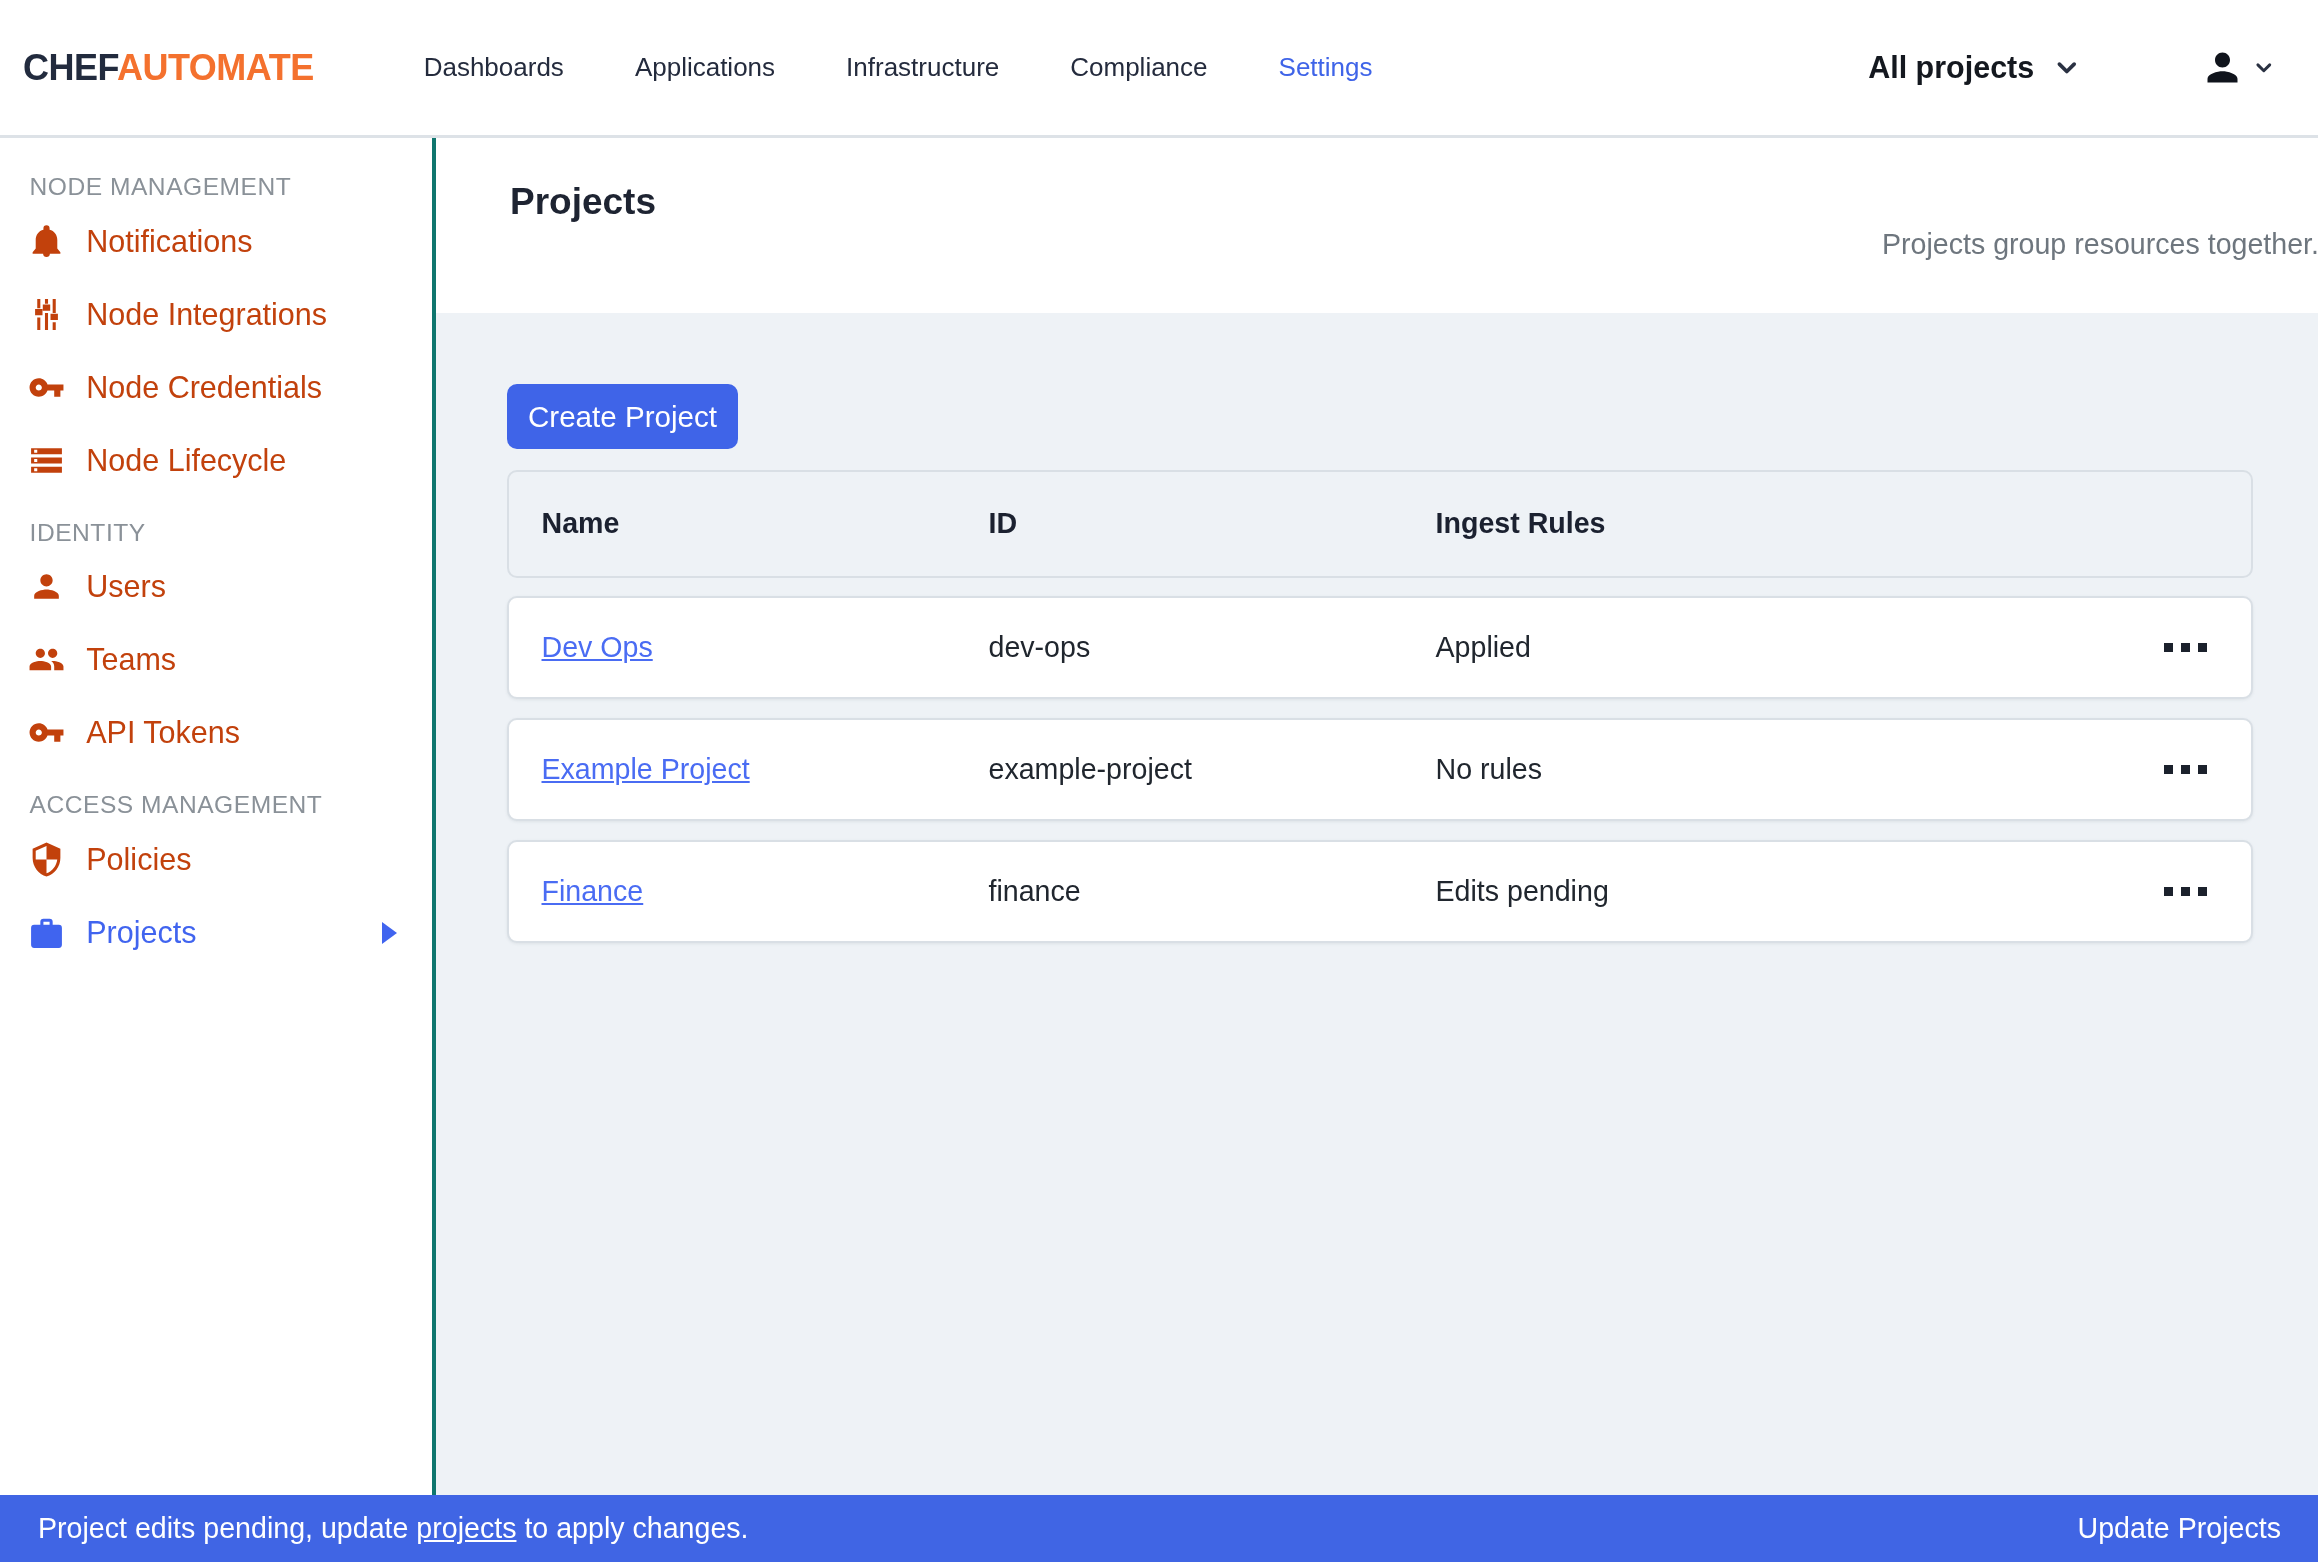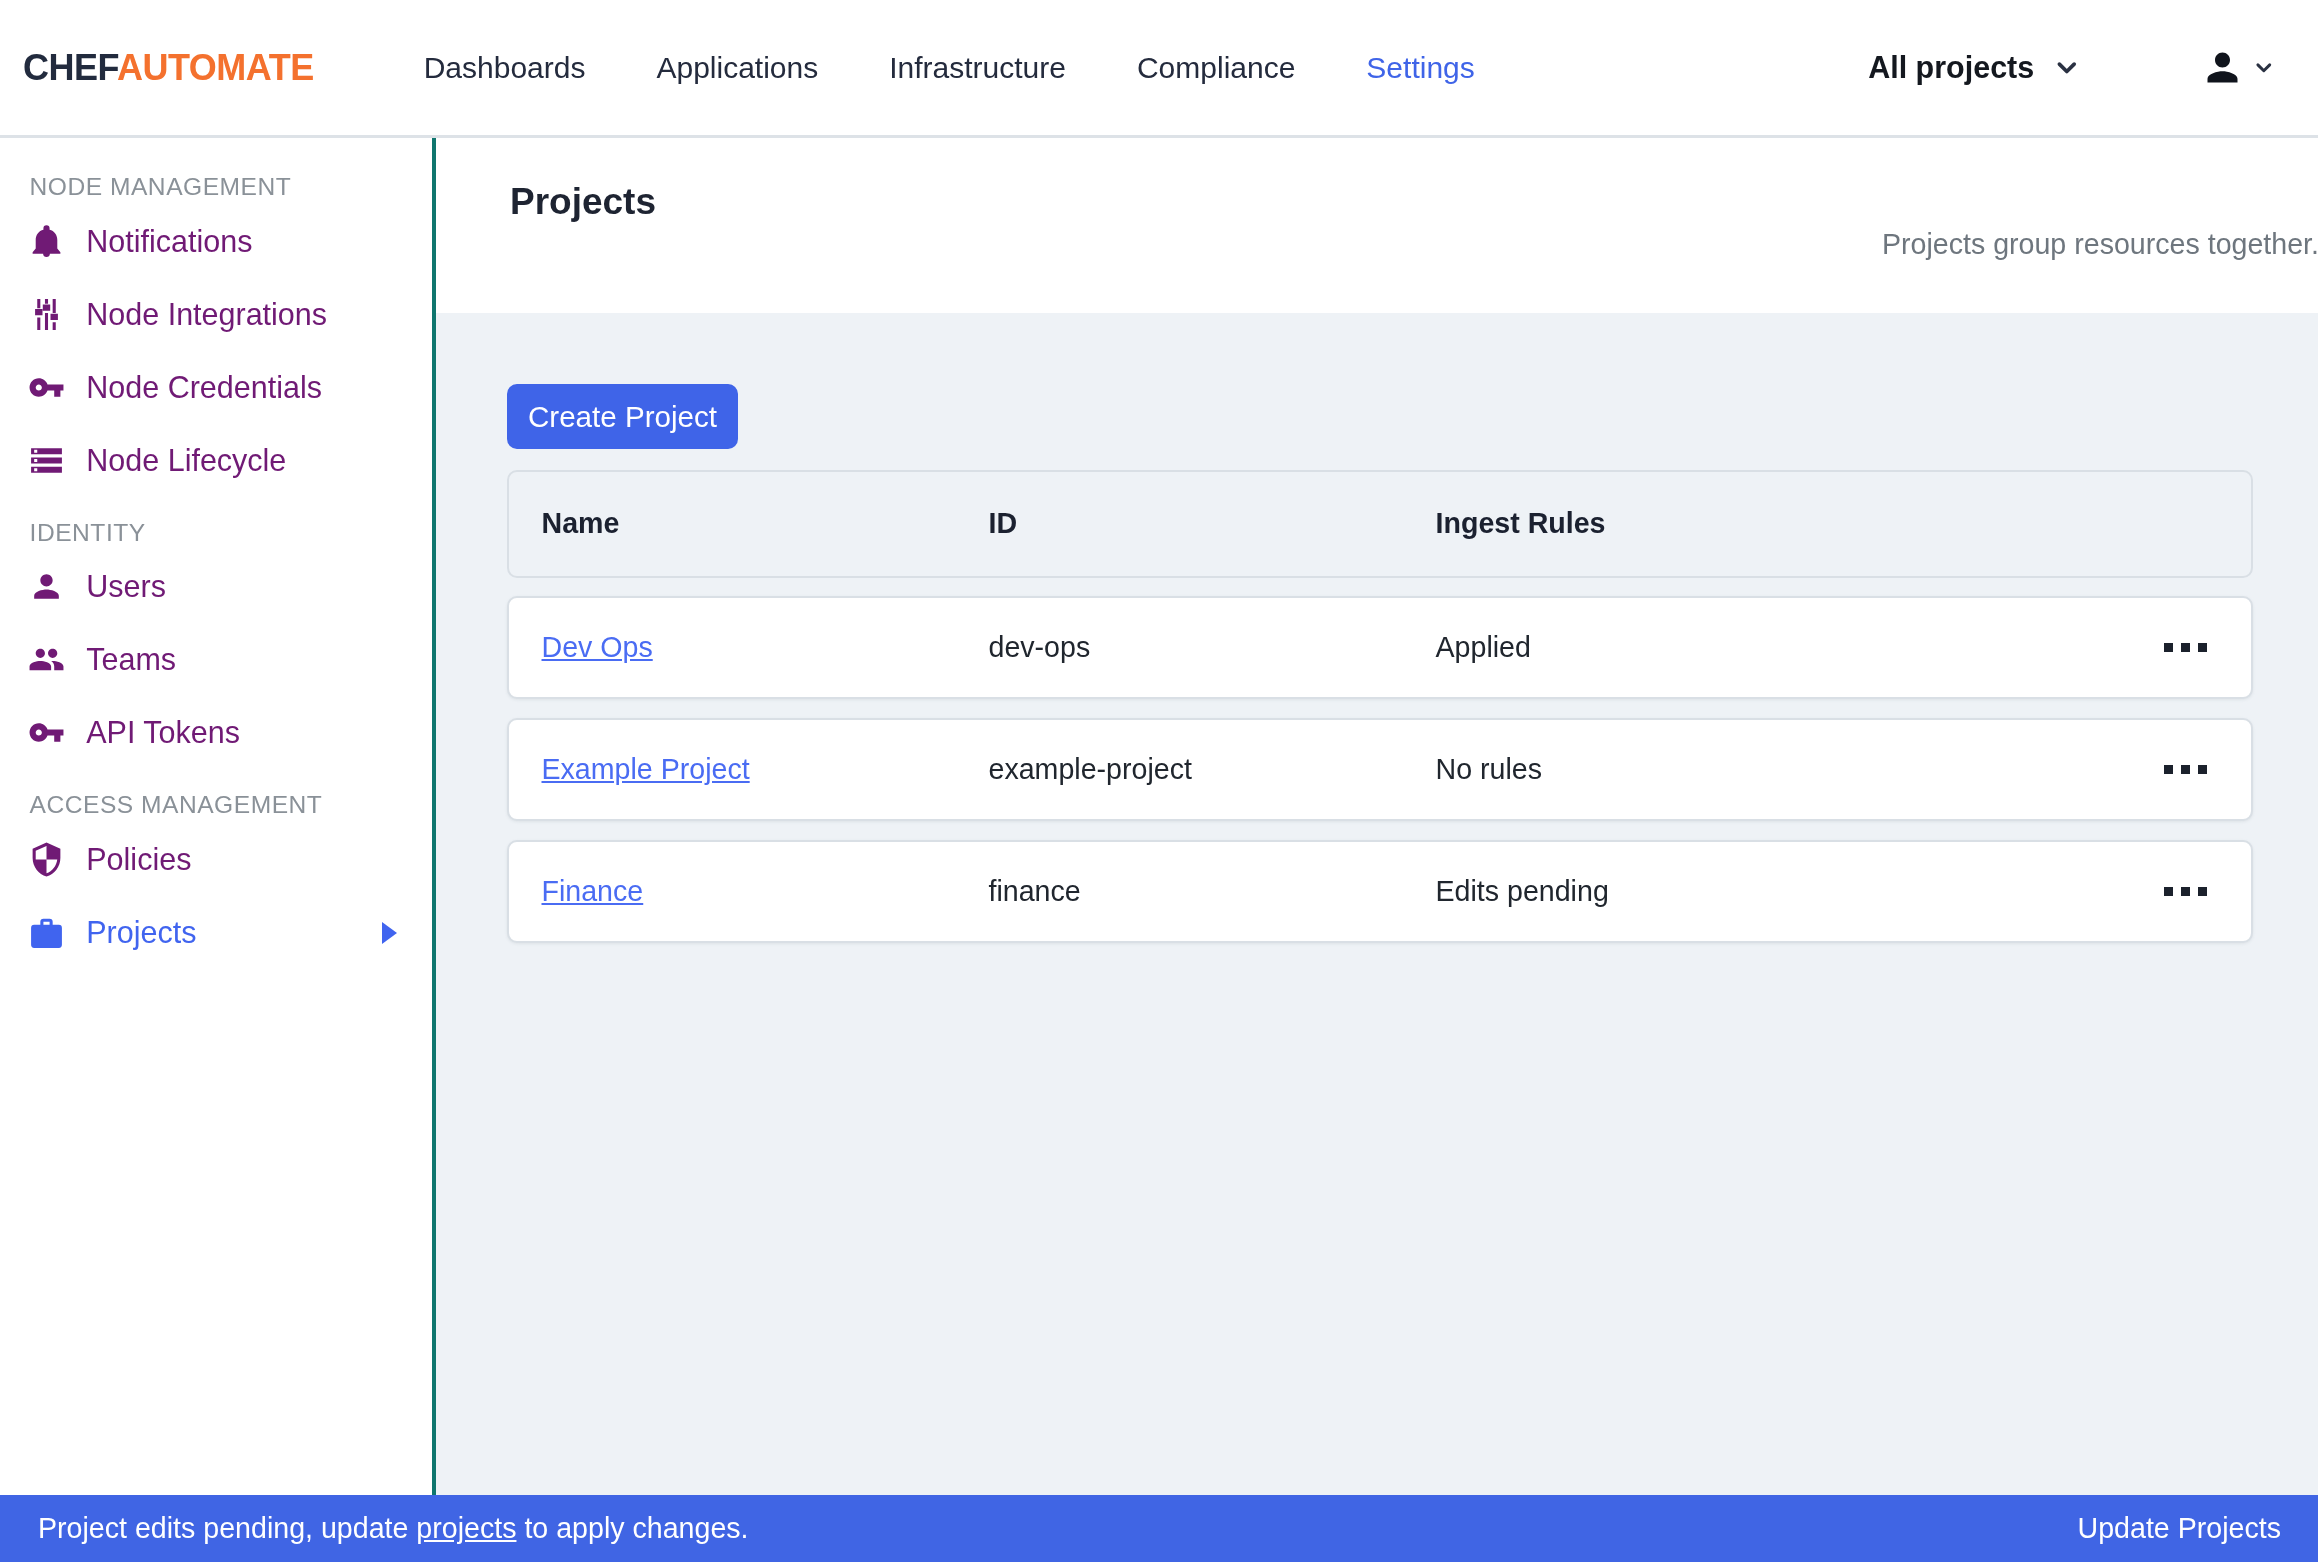--- a/index.html
+++ b/index.html
@@ -5,40 +5,40 @@
   * { margin:0; padding:0; box-sizing:border-box; }
   html,body { width:2319px; height:1562px; overflow:hidden; }
   body { font-family:"Liberation Sans","DejaVu Sans",sans-serif; color:#1e2532; background:#fff; }
 
   
   .topnav { height:138px; display:flex; align-items:center; border-bottom:3px solid #dde2e7; background:#fff; }
   .logo { margin-left:23px; font-size:36px; font-weight:800; letter-spacing:-0.5px; white-space:nowrap; cursor:pointer; }
   .logo .p1 { color:#222b3e; }
   .logo .p2 { color:#f4712e; }
   .mainnav { display:flex; margin-left:110px; gap:71px; }
-  .nav-item { font-size:30px; color:#242b3d; cursor:pointer; }
+  .nav-item { font-size:26px; color:#242b3d; cursor:pointer; }
   .nav-item.active { color:#3f64e8; }
   .nav-right { margin-left:auto; display:flex; align-items:center; margin-right:43px; }
   .proj-filter { display:flex; align-items:center; gap:17.7px; cursor:pointer; }
   .proj-filter .lbl { font-size:30.5px; font-weight:bold; color:#14181f; }
   .chev { width:29.6px; height:29.6px; color:#2a3142; }
   .avatar-wrap { display:flex; align-items:center; gap:7.9px; margin-left:118px; cursor:pointer; }
   .avatar { width:45px; height:45px; color:#10141c; }
   .chev.small { width:23.6px; height:23.6px; }
 
   
   .app { display:flex; height:1357px; }
   .sidebar { width:436px; background:#fff; border-right:4px solid #0f766e; padding-top:35px; flex:none; }
   .main { flex:1; display:flex; flex-direction:column; }
 
   
   .side-section { margin-top:21.7px; }
   .side-section:first-child { margin-top:0; }
   .side-label { font-size:24.6px; color:#8a9198; letter-spacing:0.5px; margin:0 0 3.9px 29.6px; }
-  .side-item { height:73px; display:flex; align-items:center; padding-left:27.6px; cursor:pointer; color:#701a75; }
+  .side-item { height:73px; display:flex; align-items:center; padding-left:27.6px; cursor:pointer; color:#c2410c; }
   .side-item .sicon { width:37px; height:37px; flex:none; margin-right:21.7px; }
   .side-item .sicon svg { width:100%; height:100%; fill:currentColor; }
   .side-item .slbl { font-size:30.5px; }
   .side-item.active { color:#4064ef; }
   .tri { width:0; height:0; border-top:11.8px solid transparent; border-bottom:11.8px solid transparent; border-left:15.8px solid #4064ef; margin-left:auto; margin-right:35px; }
 
   
   .page-header { height:175px; background:#fff; padding:43px 0 0 74px; }
   .page-title { font-size:37px; font-weight:bold; color:#1e2432; }
   .page-sub { font-size:28.6px; color:#6e767e; margin-top:5px;text-align:right; }

